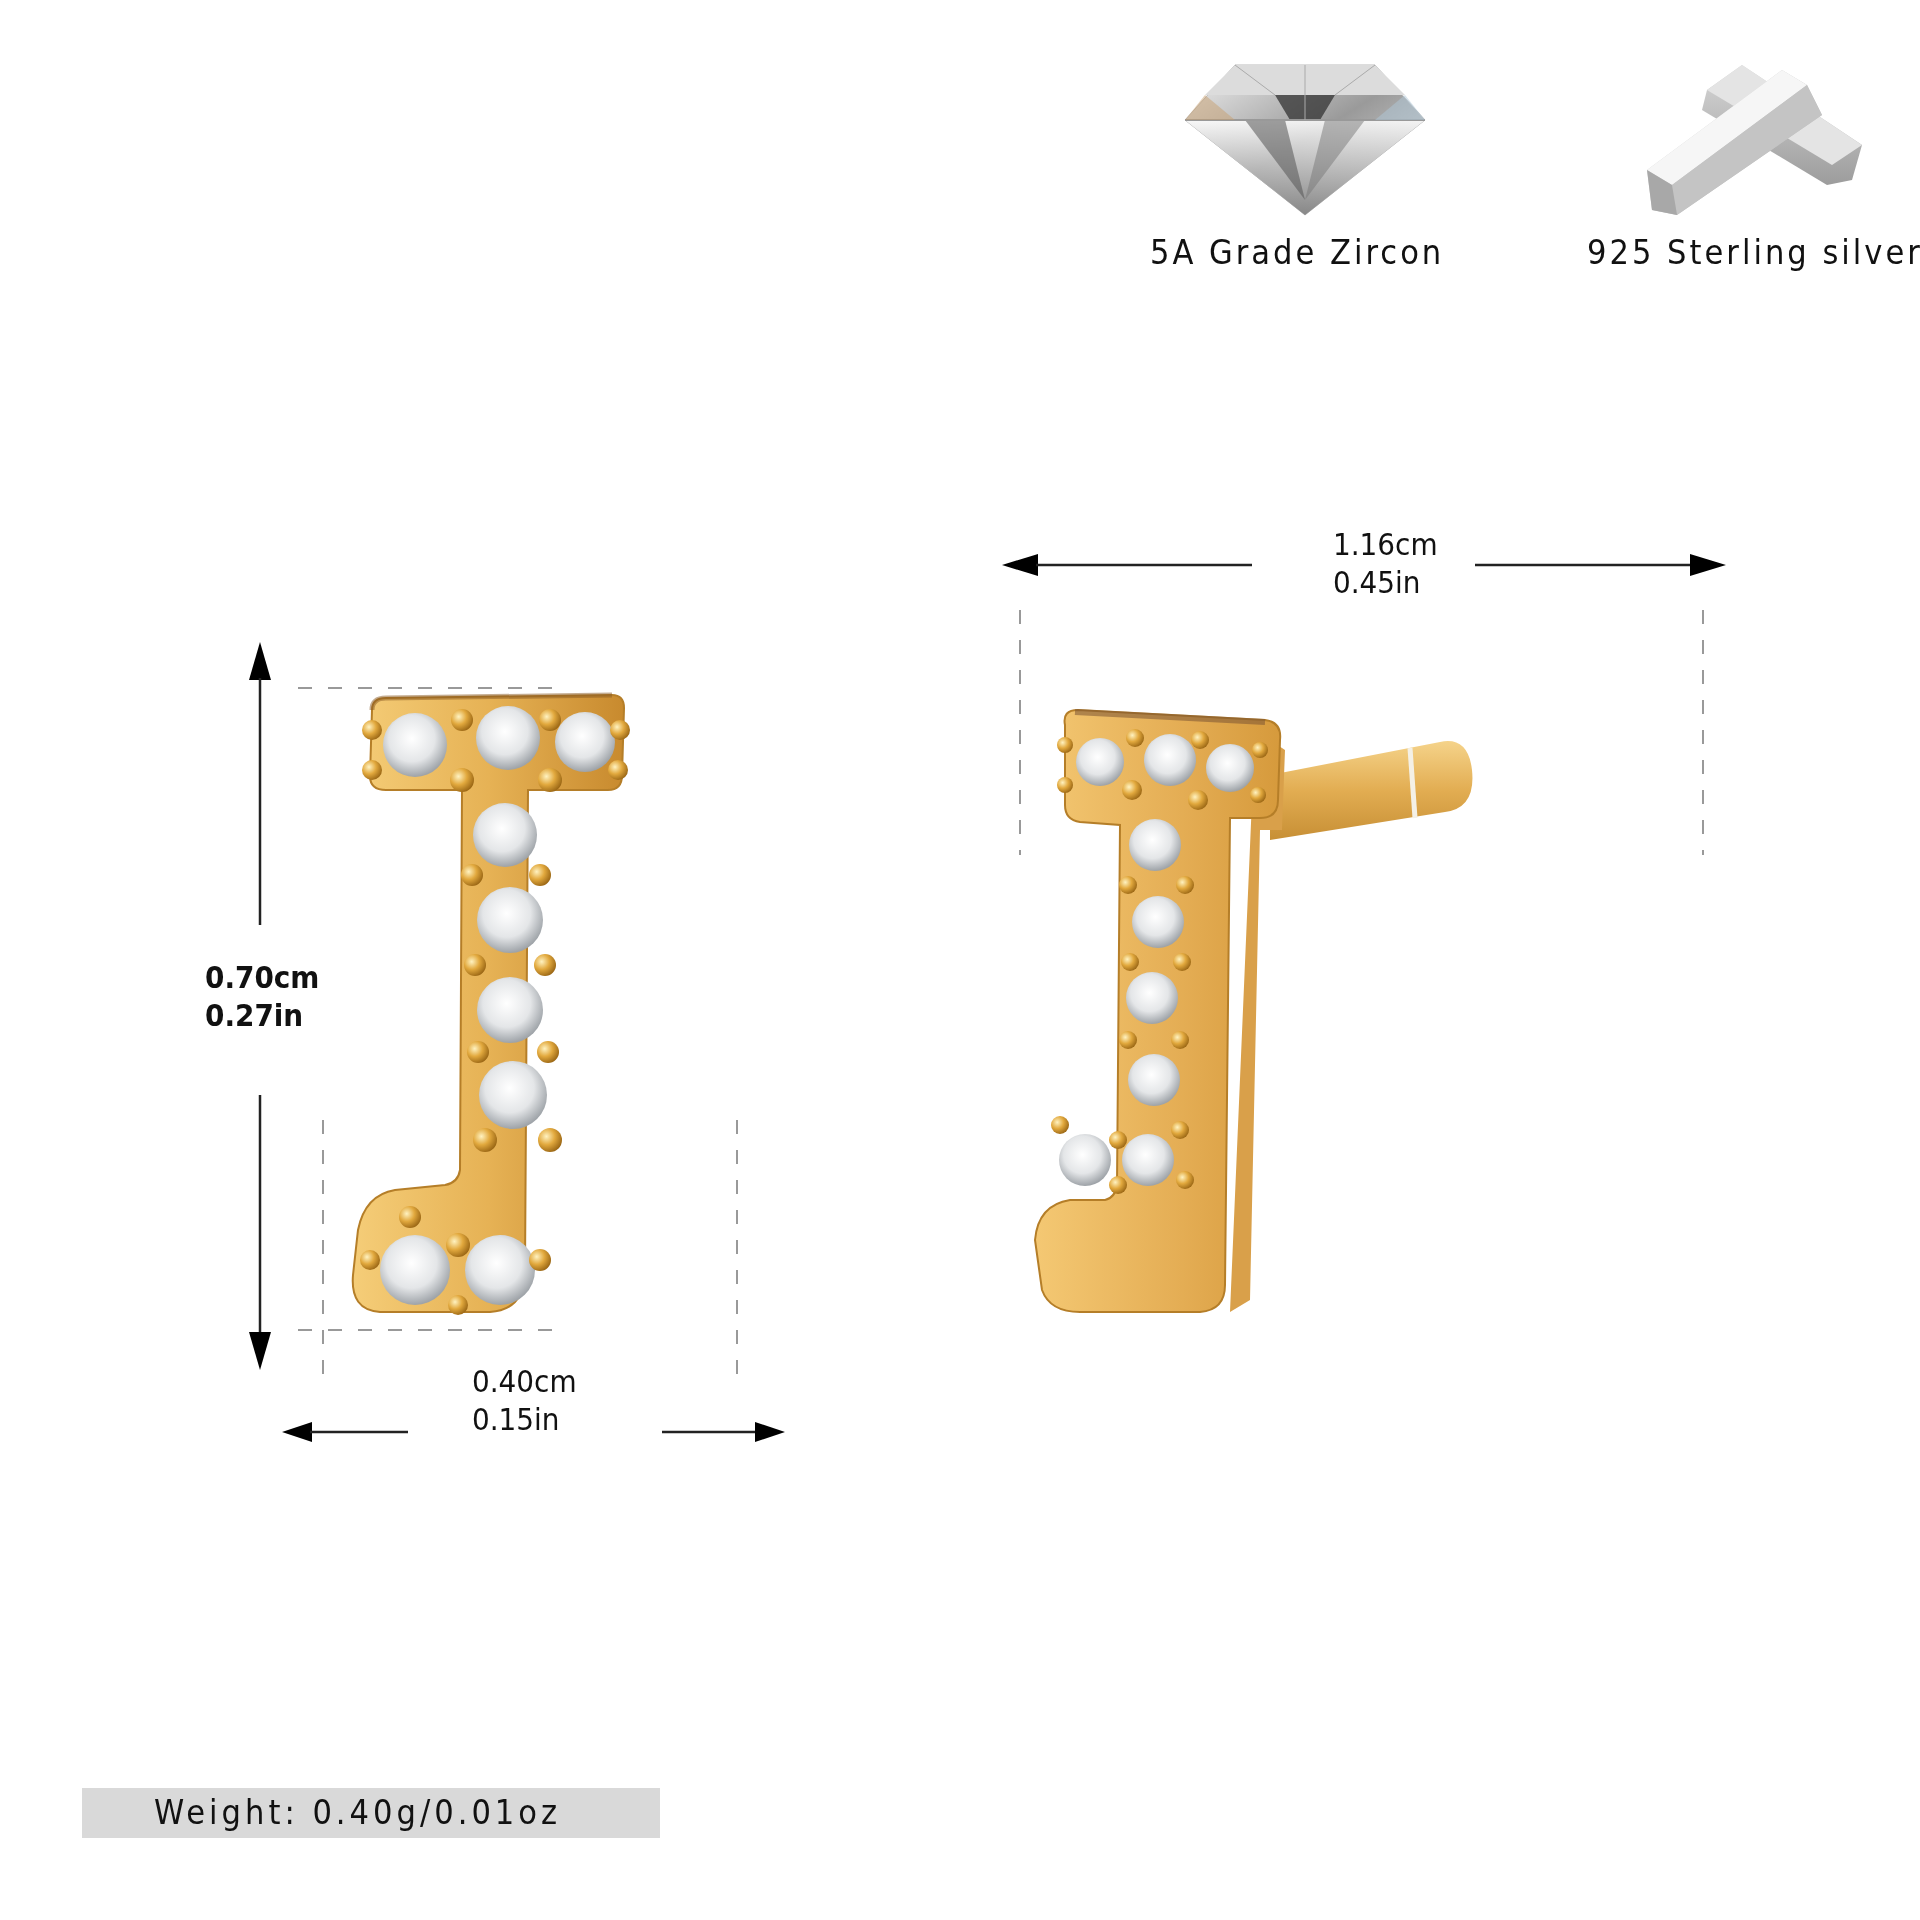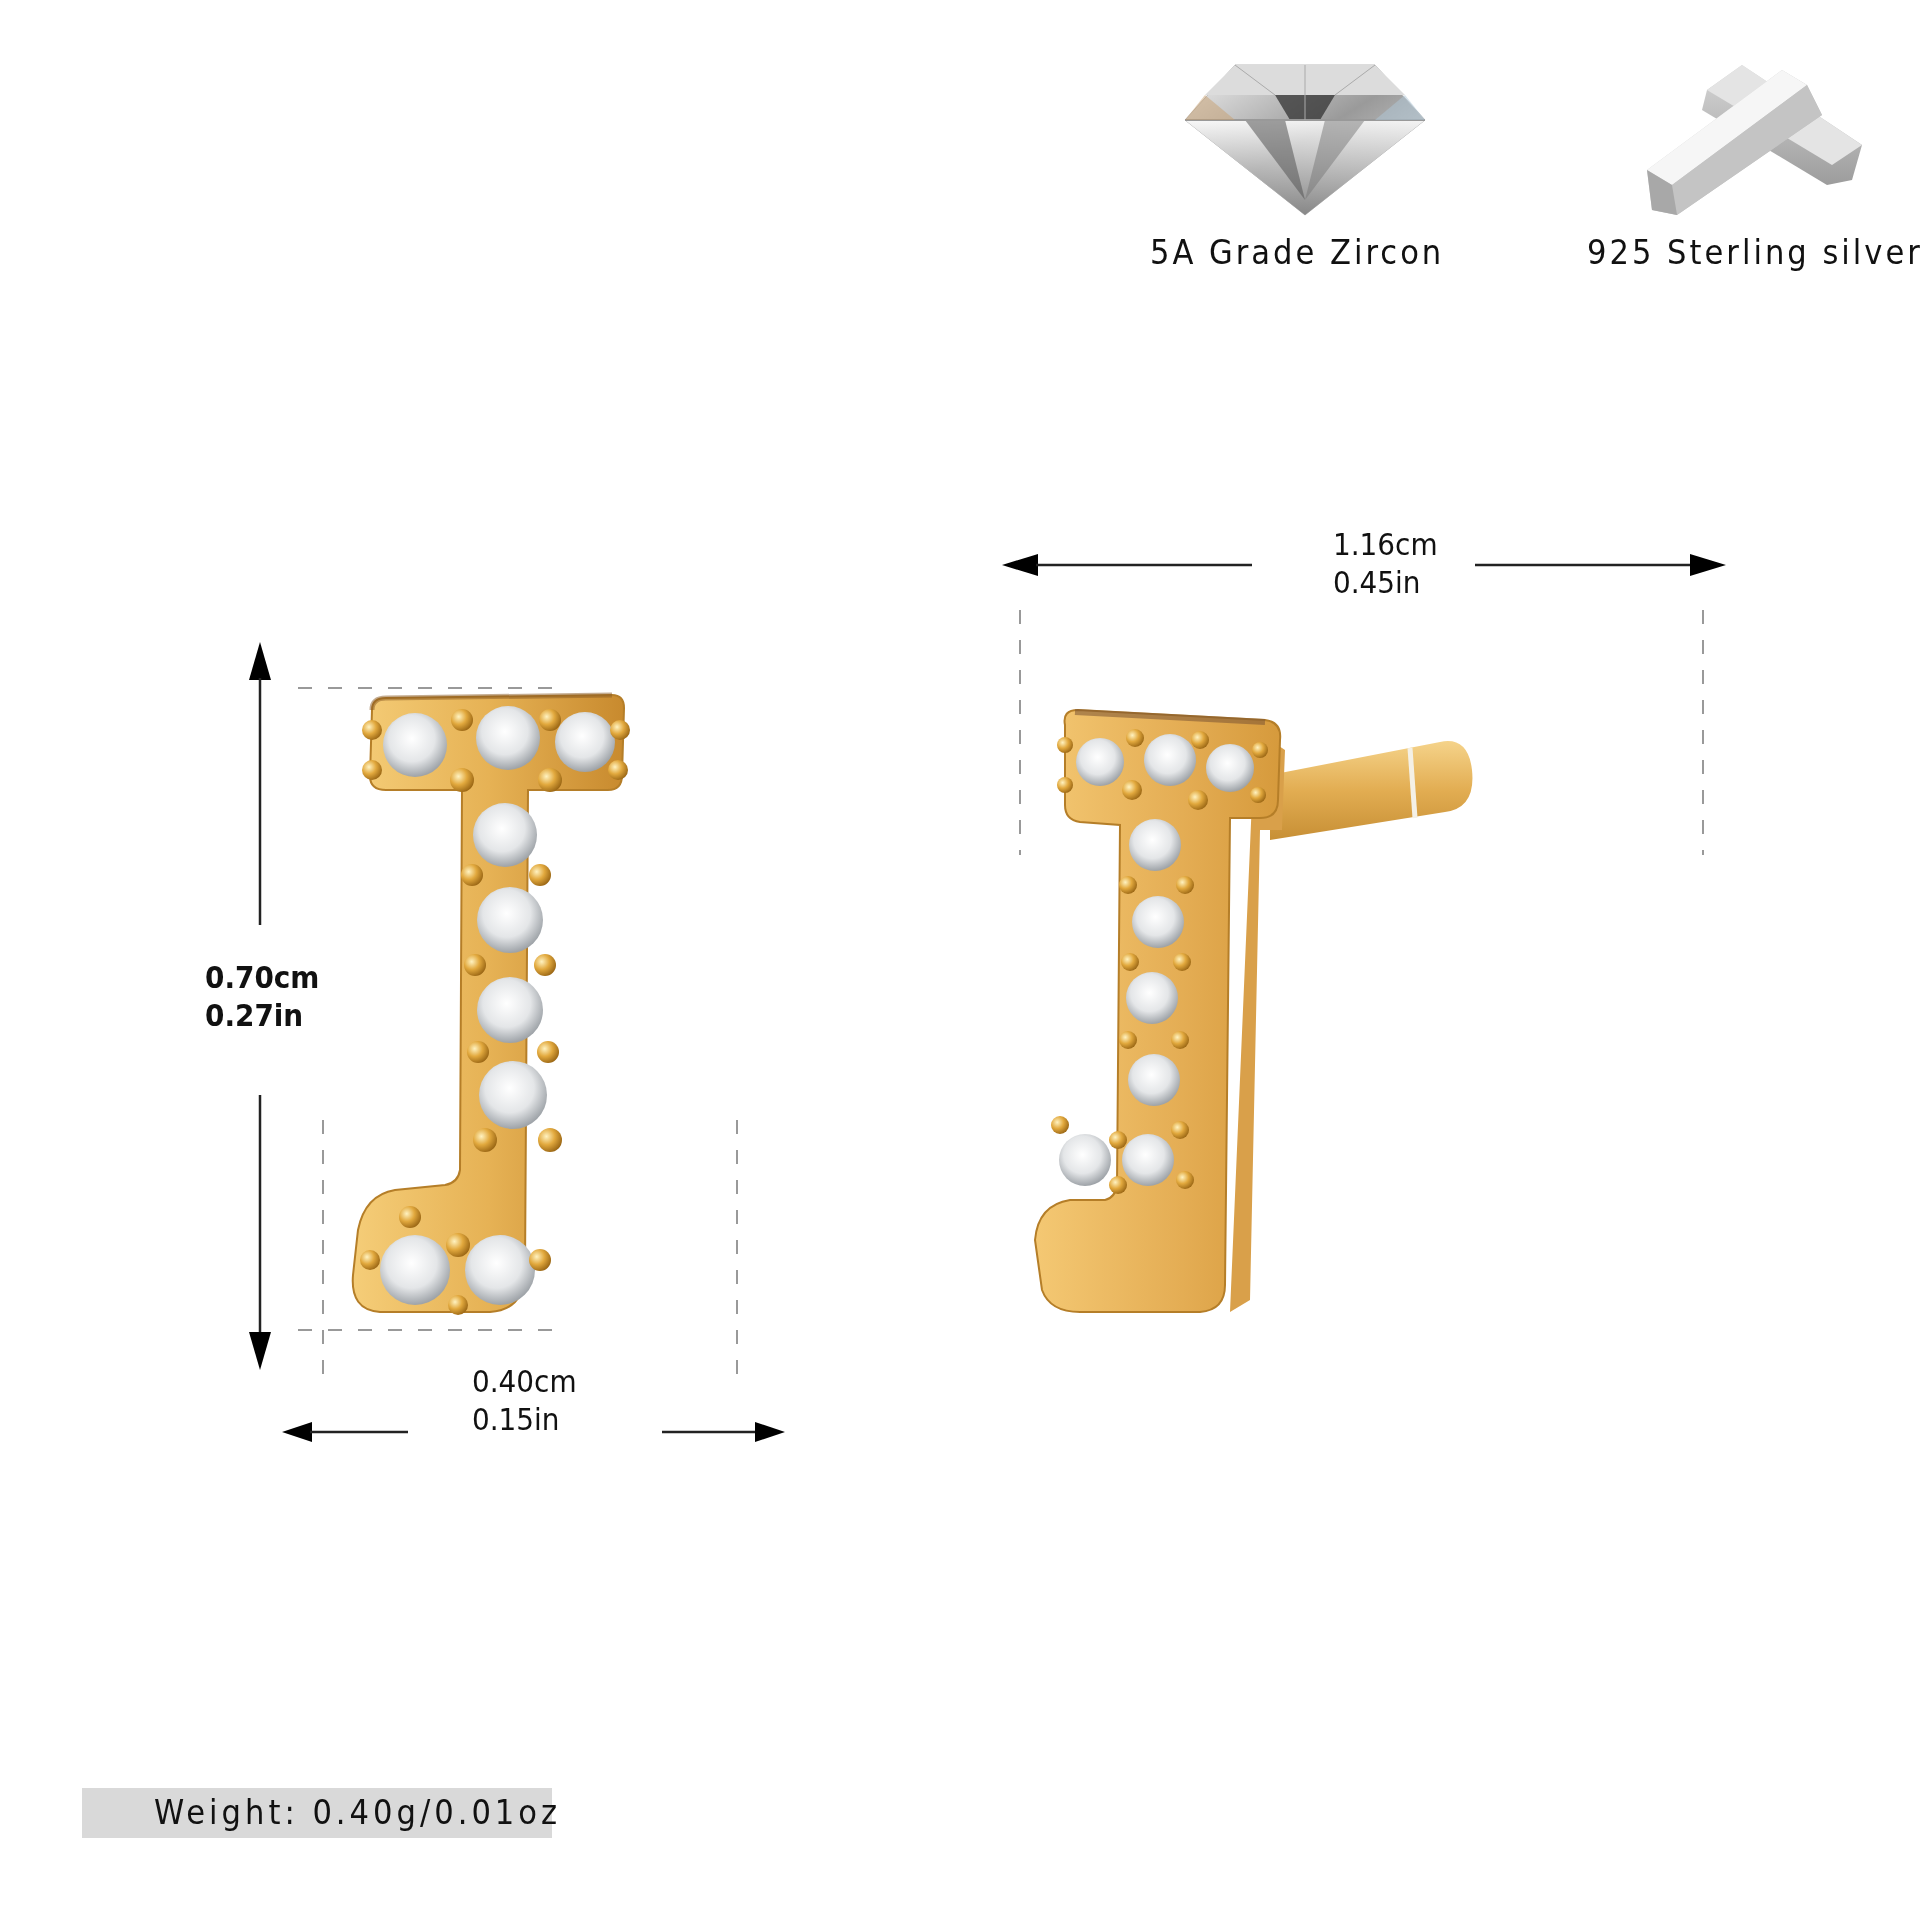--- a/index.html
+++ b/index.html
@@ -222,15 +222,15 @@
     <circle cx="108" cy="340" r="9"></circle>
       <circle cx="160" cy="340" r="9"></circle>
     <circle cx="40" cy="425" r="9"></circle>
       <circle cx="98" cy="440" r="9"></circle>
     <circle cx="160" cy="430" r="9"></circle>
       <circle cx="98" cy="485" r="9"></circle>
       <circle cx="165" cy="480" r="9"></circle>
   </g>
 </svg>
 
-<div class="abs weight-bar" style="left:82px; top:1788px; width:470px; height:50px;text-align:right;">
+<div class="abs weight-bar" style="left:82px; top:1788px; width:578px; height:50px;text-align:right;">
   <div class="abs weight-text" style="left:72px; top:4px;">Weight: 0.40g/0.01oz</div>
 </div>
 
 </body></html>

